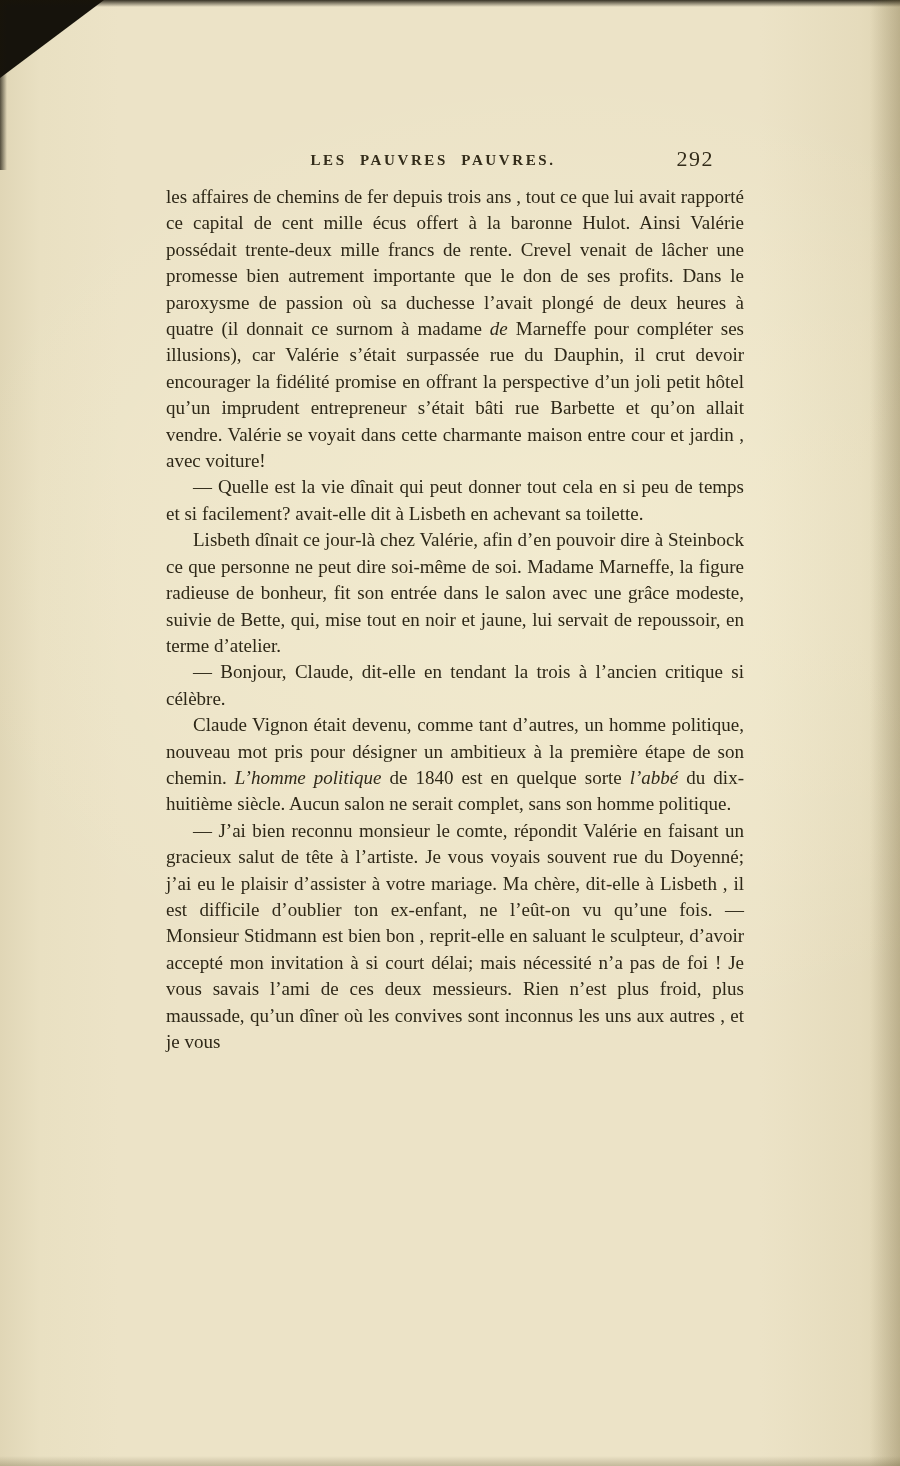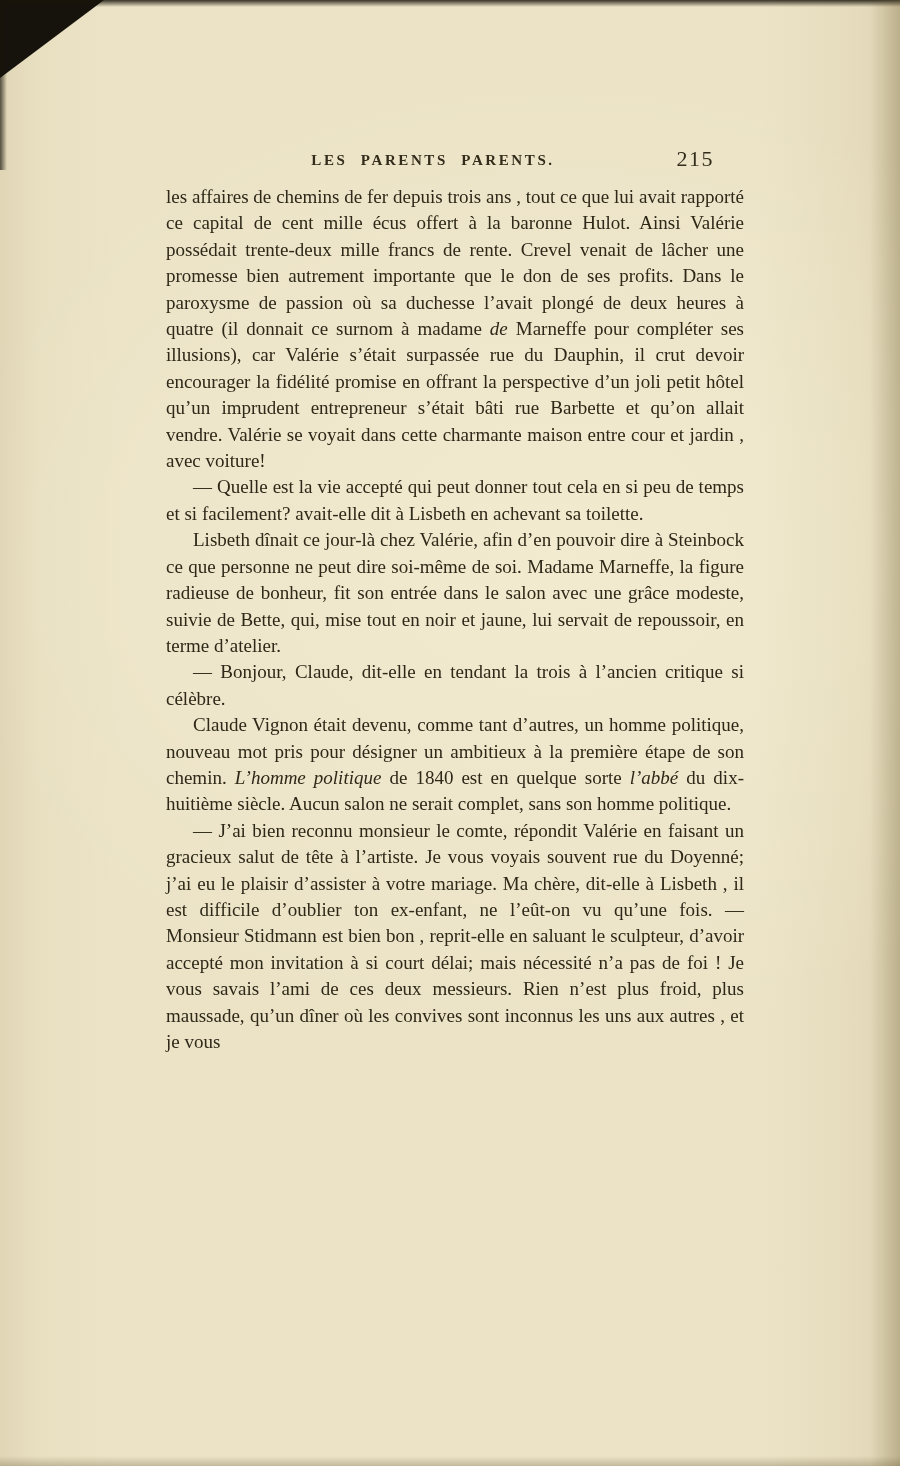--- a/index.html
+++ b/index.html
@@ -84,26 +84,26 @@
 <div class="page">
 
   <div class="corner-tl"></div>
   <div class="top-edge"></div>
   <div class="left-edge-top"></div>
   <div class="right-shadow"></div>
   <div class="bottom-edge"></div>
 
   <div class="content">
     <div class="header">
-      <div class="running-title">LES PARENTS PARENTS.</div>
-      <div class="page-number">215</div>
+      <div class="running-title">LES PAUVRES PAUVRES.</div>
+      <div class="page-number">292</div>
     </div>
     <div class="text-block">
         <p class="para"><span>les affaires de chemins de fer depuis trois ans , tout ce que lui avait rapporté ce capital de cent mille écus offert à la baronne Hulot. Ainsi Valérie possédait trente-deux mille francs de rente. Crevel venait de lâcher une promesse bien autrement importante que le don de ses profits. Dans le paroxysme de passion où sa duchesse l’avait plongé de deux heures à quatre (il donnait ce surnom à madame </span><span class="it">de</span><span> Marneffe pour compléter ses illusions), car Valérie s’était surpassée rue du Dauphin, il crut devoir encourager la fidélité promise en offrant la perspective d’un joli petit hôtel qu’un imprudent entrepreneur s’était bâti rue Barbette et qu’on allait vendre. Valérie se voyait dans cette charmante maison entre cour et jardin , avec voiture!</span></p>
-        <p class="para indent"><span>— Quelle est la vie accepté qui peut donner tout cela en si peu de temps et si facilement? avait-elle dit à Lisbeth en achevant sa toilette.</span></p>
+        <p class="para indent"><span>— Quelle est la vie dînait qui peut donner tout cela en si peu de temps et si facilement? avait-elle dit à Lisbeth en achevant sa toilette.</span></p>
         <p class="para indent"><span>Lisbeth dînait ce jour-là chez Valérie, afin d’en pouvoir dire à Steinbock ce que personne ne peut dire soi-même de soi. Madame Marneffe, la figure radieuse de bonheur, fit son entrée dans le salon avec une grâce modeste, suivie de Bette, qui, mise tout en noir et jaune, lui servait de repoussoir, en terme d’atelier.</span></p>
         <p class="para indent"><span>— Bonjour, Claude, dit-elle en tendant la trois à l’ancien critique si célèbre.</span></p>
         <p class="para indent"><span>Claude Vignon était devenu, comme tant d’autres, un homme politique, nouveau mot pris pour désigner un ambitieux à la première étape de son chemin. </span><span class="it">L’homme politique</span><span> de 1840 est en quelque sorte </span><span class="it">l’abbé</span><span> du dix-huitième siècle. Aucun salon ne serait complet, sans son homme politique.</span></p>
         <p class="para indent"><span>— J’ai bien reconnu monsieur le comte, répondit Valérie en faisant un gracieux salut de tête à l’artiste. Je vous voyais souvent rue du Doyenné; j’ai eu le plaisir d’assister à votre mariage. Ma chère, dit-elle à Lisbeth , il est difficile d’oublier ton ex-enfant, ne l’eût-on vu qu’une fois. — Monsieur Stidmann est bien bon , reprit-elle en saluant le sculpteur, d’avoir accepté mon invitation à si court délai; mais nécessité n’a pas de foi ! Je vous savais l’ami de ces deux messieurs. Rien n’est plus froid, plus maussade, qu’un dîner où les convives sont inconnus les uns aux autres , et je vous</span></p>
       </div>
   </div>
 
 </div>
 
 </body></html>

